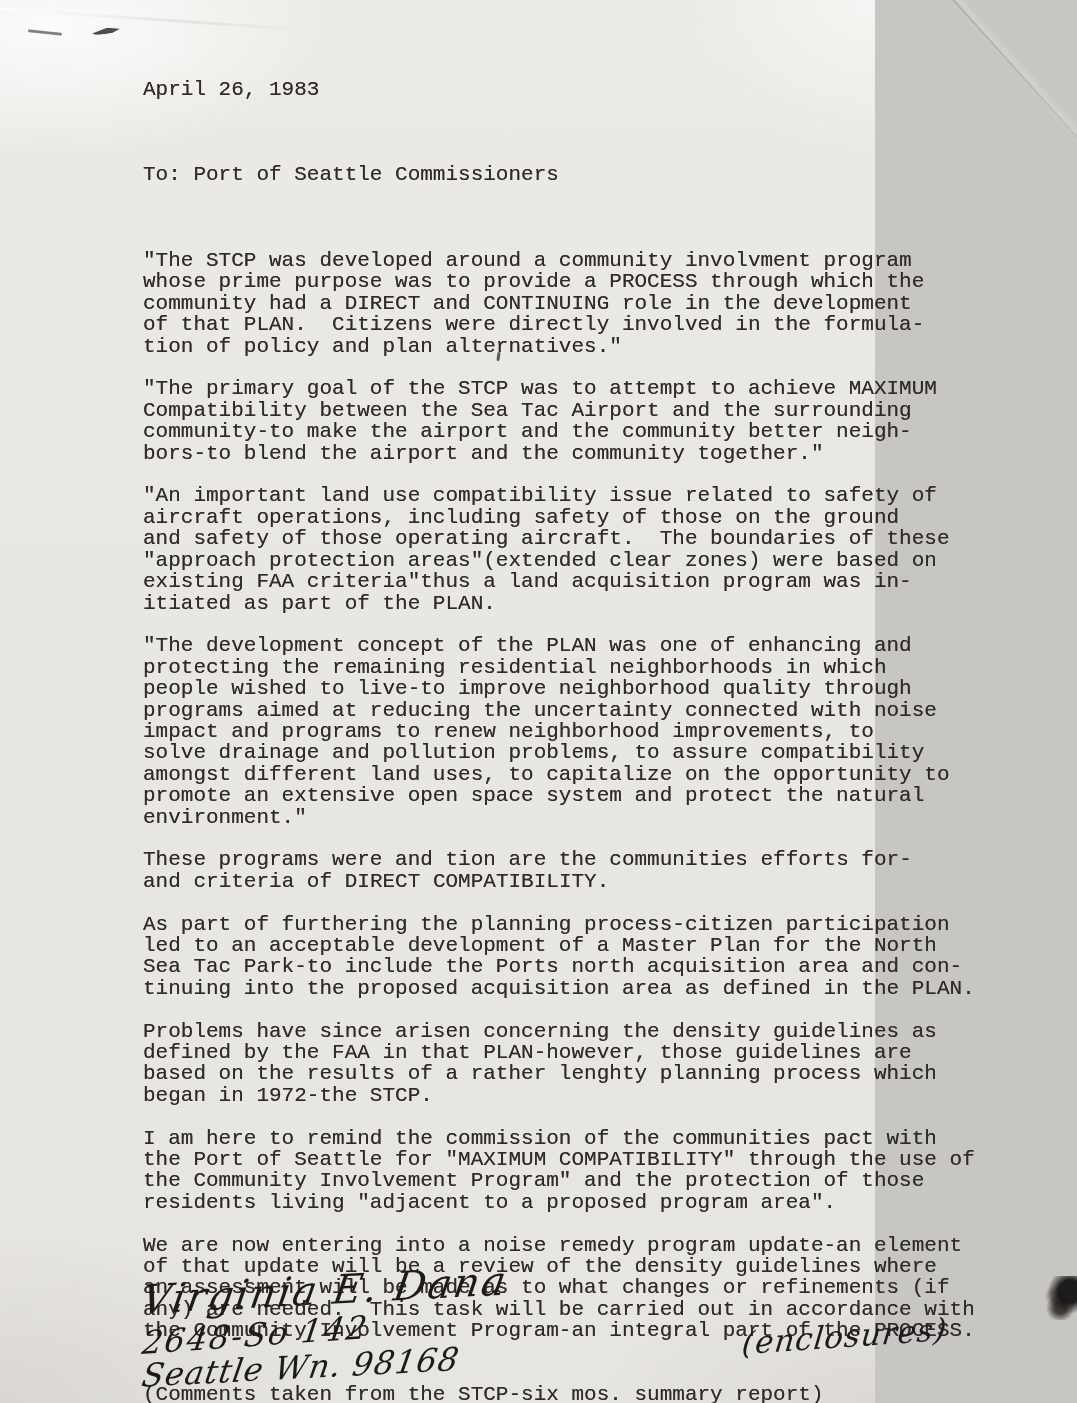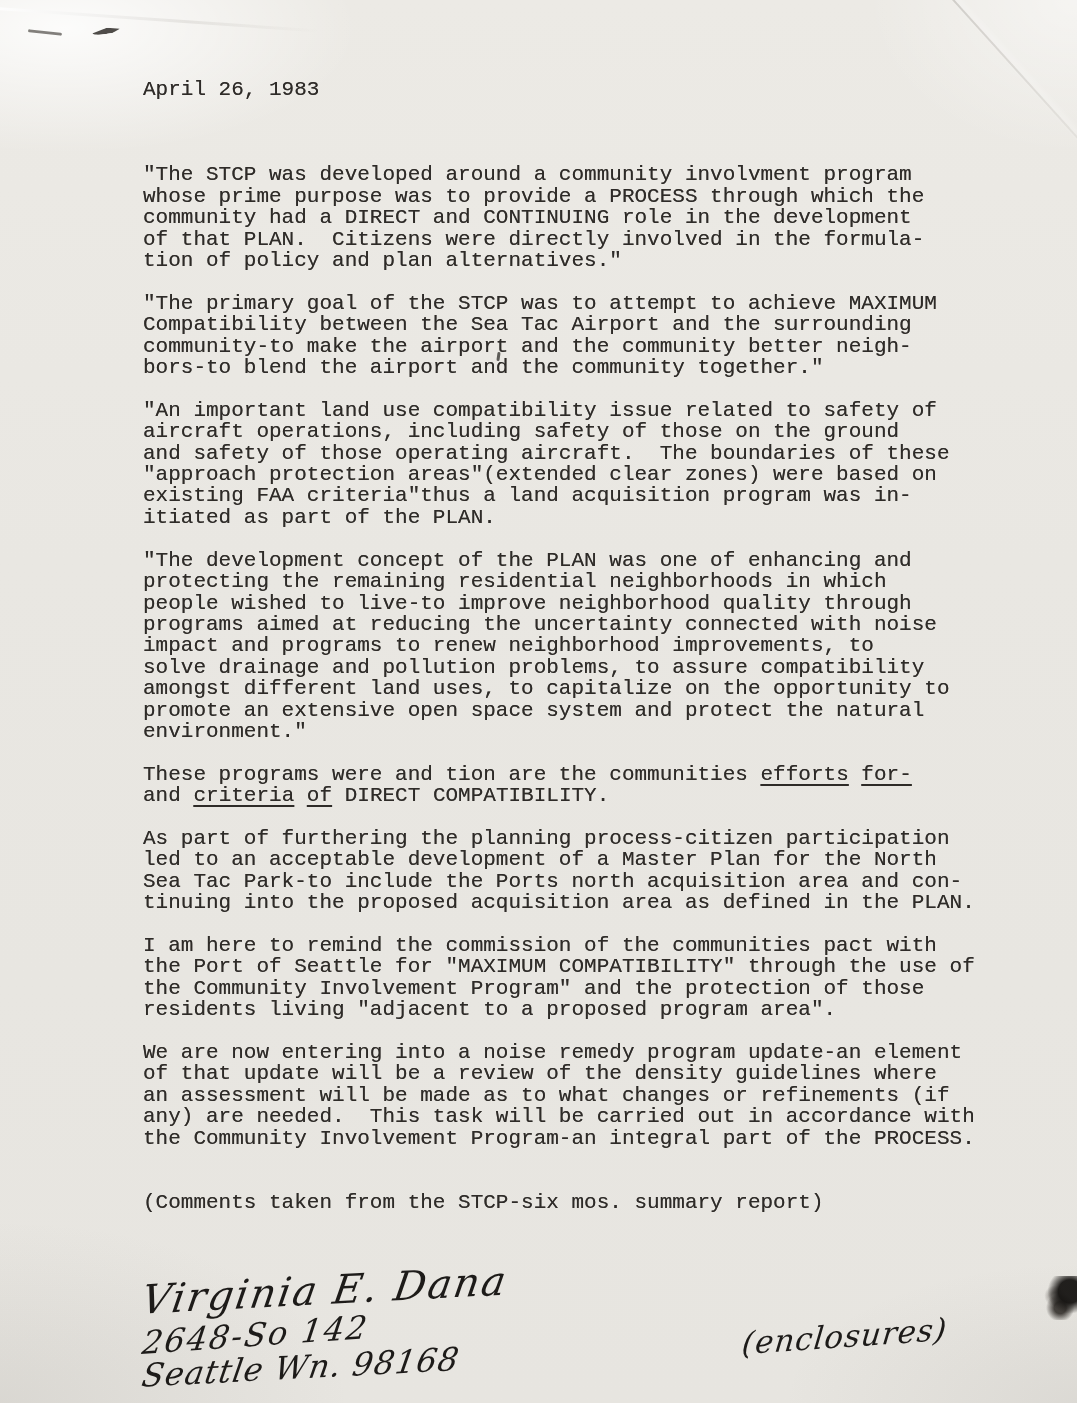--- a/index.html
+++ b/index.html
@@ -4,21 +4,21 @@
 <style>
   html, body { margin: 0; padding: 0; }
   body {
     width: 1077px; height: 1403px;
     background: #c8c6c2;
     font-family: "Liberation Mono", "DejaVu Sans Mono", monospace;
     overflow: hidden;
   }
   .paper {
     position: relative;
-    width: 1077px; height: 1403px;
+    width: 875px; height: 1403px;
     background:
       radial-gradient(ellipse 420px 180px at 6% 2%, rgba(255,255,255,0.85), rgba(255,255,255,0) 70%),
       radial-gradient(ellipse 300px 220px at 100% 0%, rgba(255,255,255,0.5), rgba(255,255,255,0) 70%),
       radial-gradient(ellipse 500px 260px at 0% 100%, rgba(120,115,108,0.12), rgba(0,0,0,0) 70%),
       radial-gradient(ellipse 420px 200px at 100% 100%, rgba(120,115,108,0.10), rgba(0,0,0,0) 70%),
       linear-gradient(180deg, #eceae5 0%, #e9e7e2 40%, #e7e5e0 100%);
   }
   
   .crease-tr {
     position: absolute; left: 925px; top: -30px;
@@ -67,21 +67,20 @@
   .letter {
     position: absolute; left: 143px; top: 36px; width: 880px;
     font-size: 21px; line-height: 21.4px;
     color: #2e2b28;
     white-space: pre-wrap;
     text-shadow: 0 0 0.6px rgba(46,43,40,0.65);
   }
   .para { margin: 0 0 21.4px 0; }
   .para:last-child { margin-bottom: 0; }
   .ul {
-    text-decoration: underline;
     text-decoration-thickness: 2px;
     text-underline-offset: 4px;
   }
   .signature-block {
     position: absolute; left: 142px; top: 1268px;
     color: #1d1b19;
     font-family: "DejaVu Serif", serif;
     font-style: italic;
   }
   .sig-name {
@@ -115,20 +114,21 @@
 <div class="paper">
   <div class="crease-tl"></div>
   <div class="crease-tr"></div>
   <div class="pen-mark-1"></div>
   <div class="pen-mark-2"></div>
   <div class="stray-tick"></div>
   <div class="smudge"></div>
 
   <div class="letter">
     <div class="para">April 26, 1983</div>
+    <div class="para">To: Port of Seattle Commissioners</div>
     <div><div class="para"><span>"The STCP was developed around a community involvment program
 whose prime purpose was to provide a PROCESS through which the
 community had a DIRECT and CONTINUING role in the development
 of that PLAN.  Citizens were directly involved in the formula-
 tion of policy and plan alternatives."</span></div><div class="para"><span>"The primary goal of the STCP was to attempt to achieve MAXIMUM
 Compatibility between the Sea Tac Airport and the surrounding
 community-to make the airport and the community better neigh-
 bors-to blend the airport and the community together."</span></div><div class="para"><span>"An important land use compatibility issue related to safety of
 aircraft operations, including safety of those on the ground
 and safety of those operating aircraft.  The boundaries of these
@@ -139,21 +139,24 @@
 people wished to live-to improve neighborhood quality through
 programs aimed at reducing the uncertainty connected with noise
 impact and programs to renew neighborhood improvements, to
 solve drainage and pollution problems, to assure compatibility
 amongst different land uses, to capitalize on the opportunity to
 promote an extensive open space system and protect the natural
 environment."</span></div><div class="para"><span>These programs were and tion are the communities </span><span class="ul">efforts</span><span> </span><span class="ul">for-</span><span>
 and </span><span class="ul">criteria</span><span> </span><span class="ul">of</span><span> DIRECT COMPATIBILITY.</span></div><div class="para"><span>As part of furthering the planning process-citizen participation
 led to an acceptable development of a Master Plan for the North
 Sea Tac Park-to include the Ports north acquisition area and con-
-tinuing into the proposed acquisition area as defined in the PLAN.</span></div><div class="para"><span>I am here to remind the commission of the communities pact with
+tinuing into the proposed acquisition area as defined in the PLAN.</span></div><div class="para"><span>Problems have since arisen concerning the density guidelines as
+defined by the FAA in that PLAN-however, those guidelines are
+based on the results of a rather lenghty planning process which
+began in 1972-the STCP.</span></div><div class="para"><span>I am here to remind the commission of the communities pact with
 the Port of Seattle for "MAXIMUM COMPATIBILITY" through the use of
 the Community Involvement Program" and the protection of those
 residents living "adjacent to a proposed program area".</span></div><div class="para"><span>We are now entering into a noise remedy program update-an element
 of that update will be a review of the density guidelines where
 an assessment will be made as to what changes or refinements (if
 any) are needed.  This task will be carried out in accordance with
 the Community Involvement Program-an integral part of the PROCESS.</span></div></div>
     <div class="para">(Comments taken from the STCP-six mos. summary report)</div>
   </div>
 

